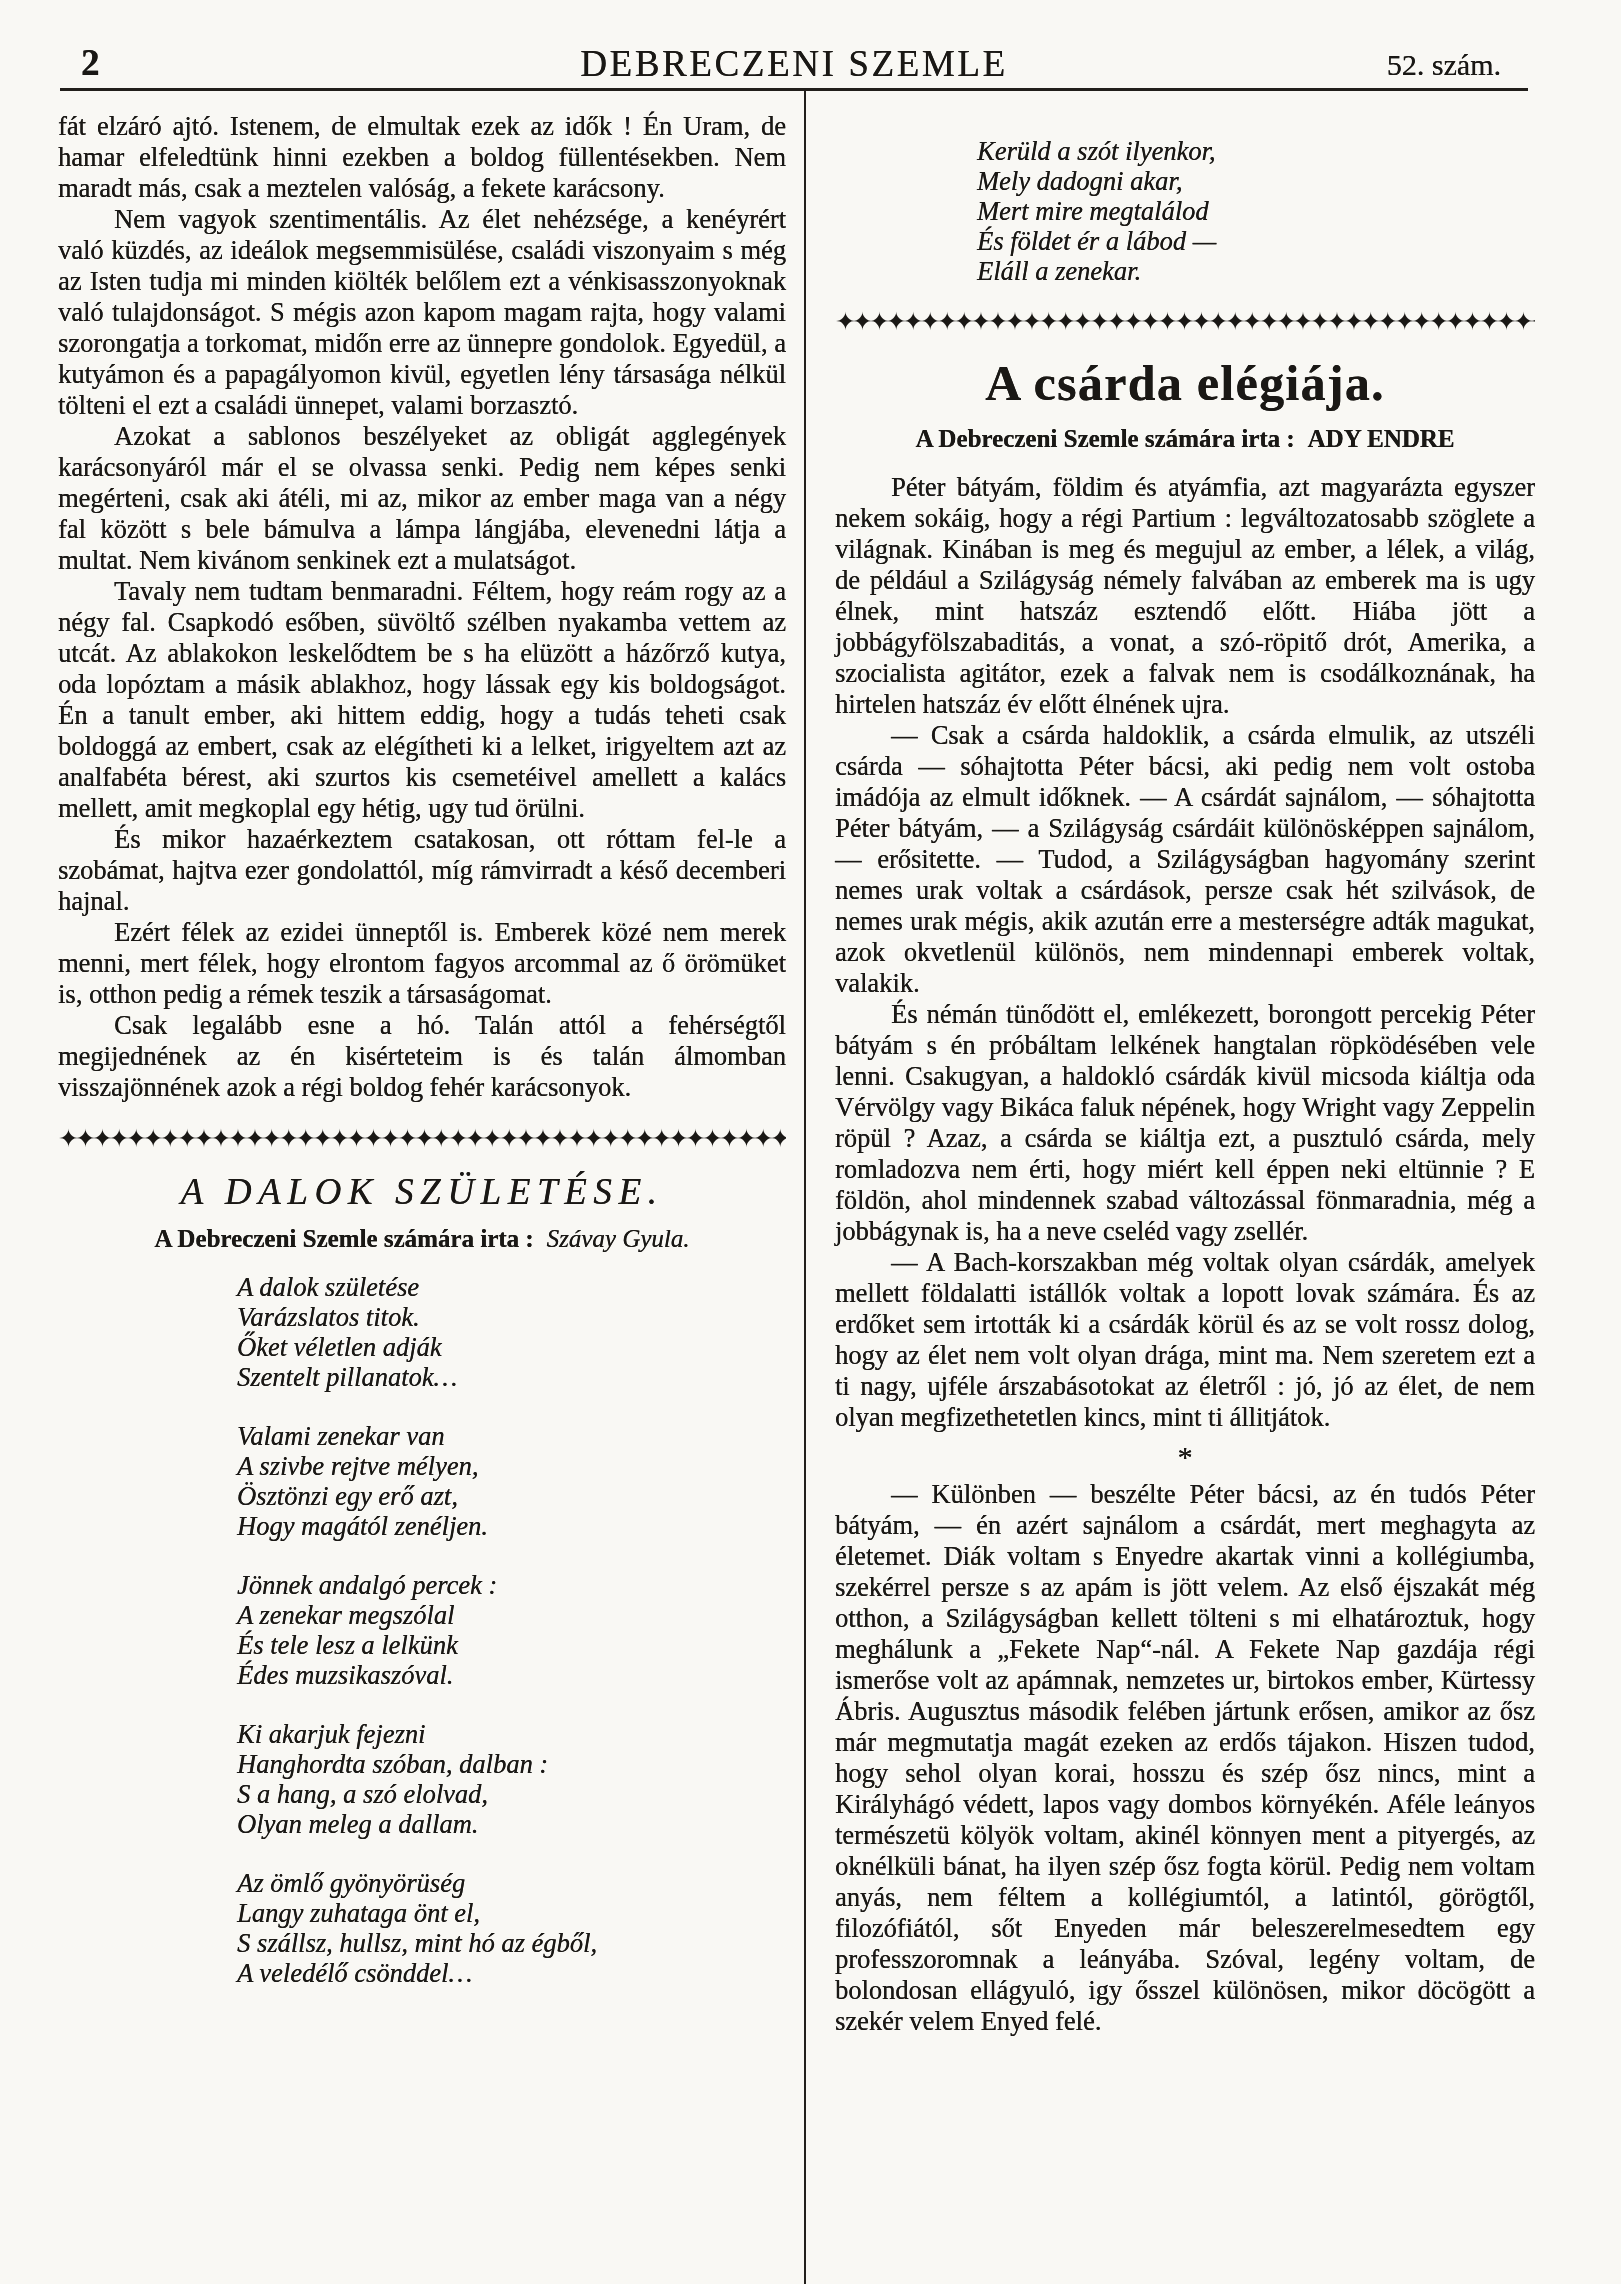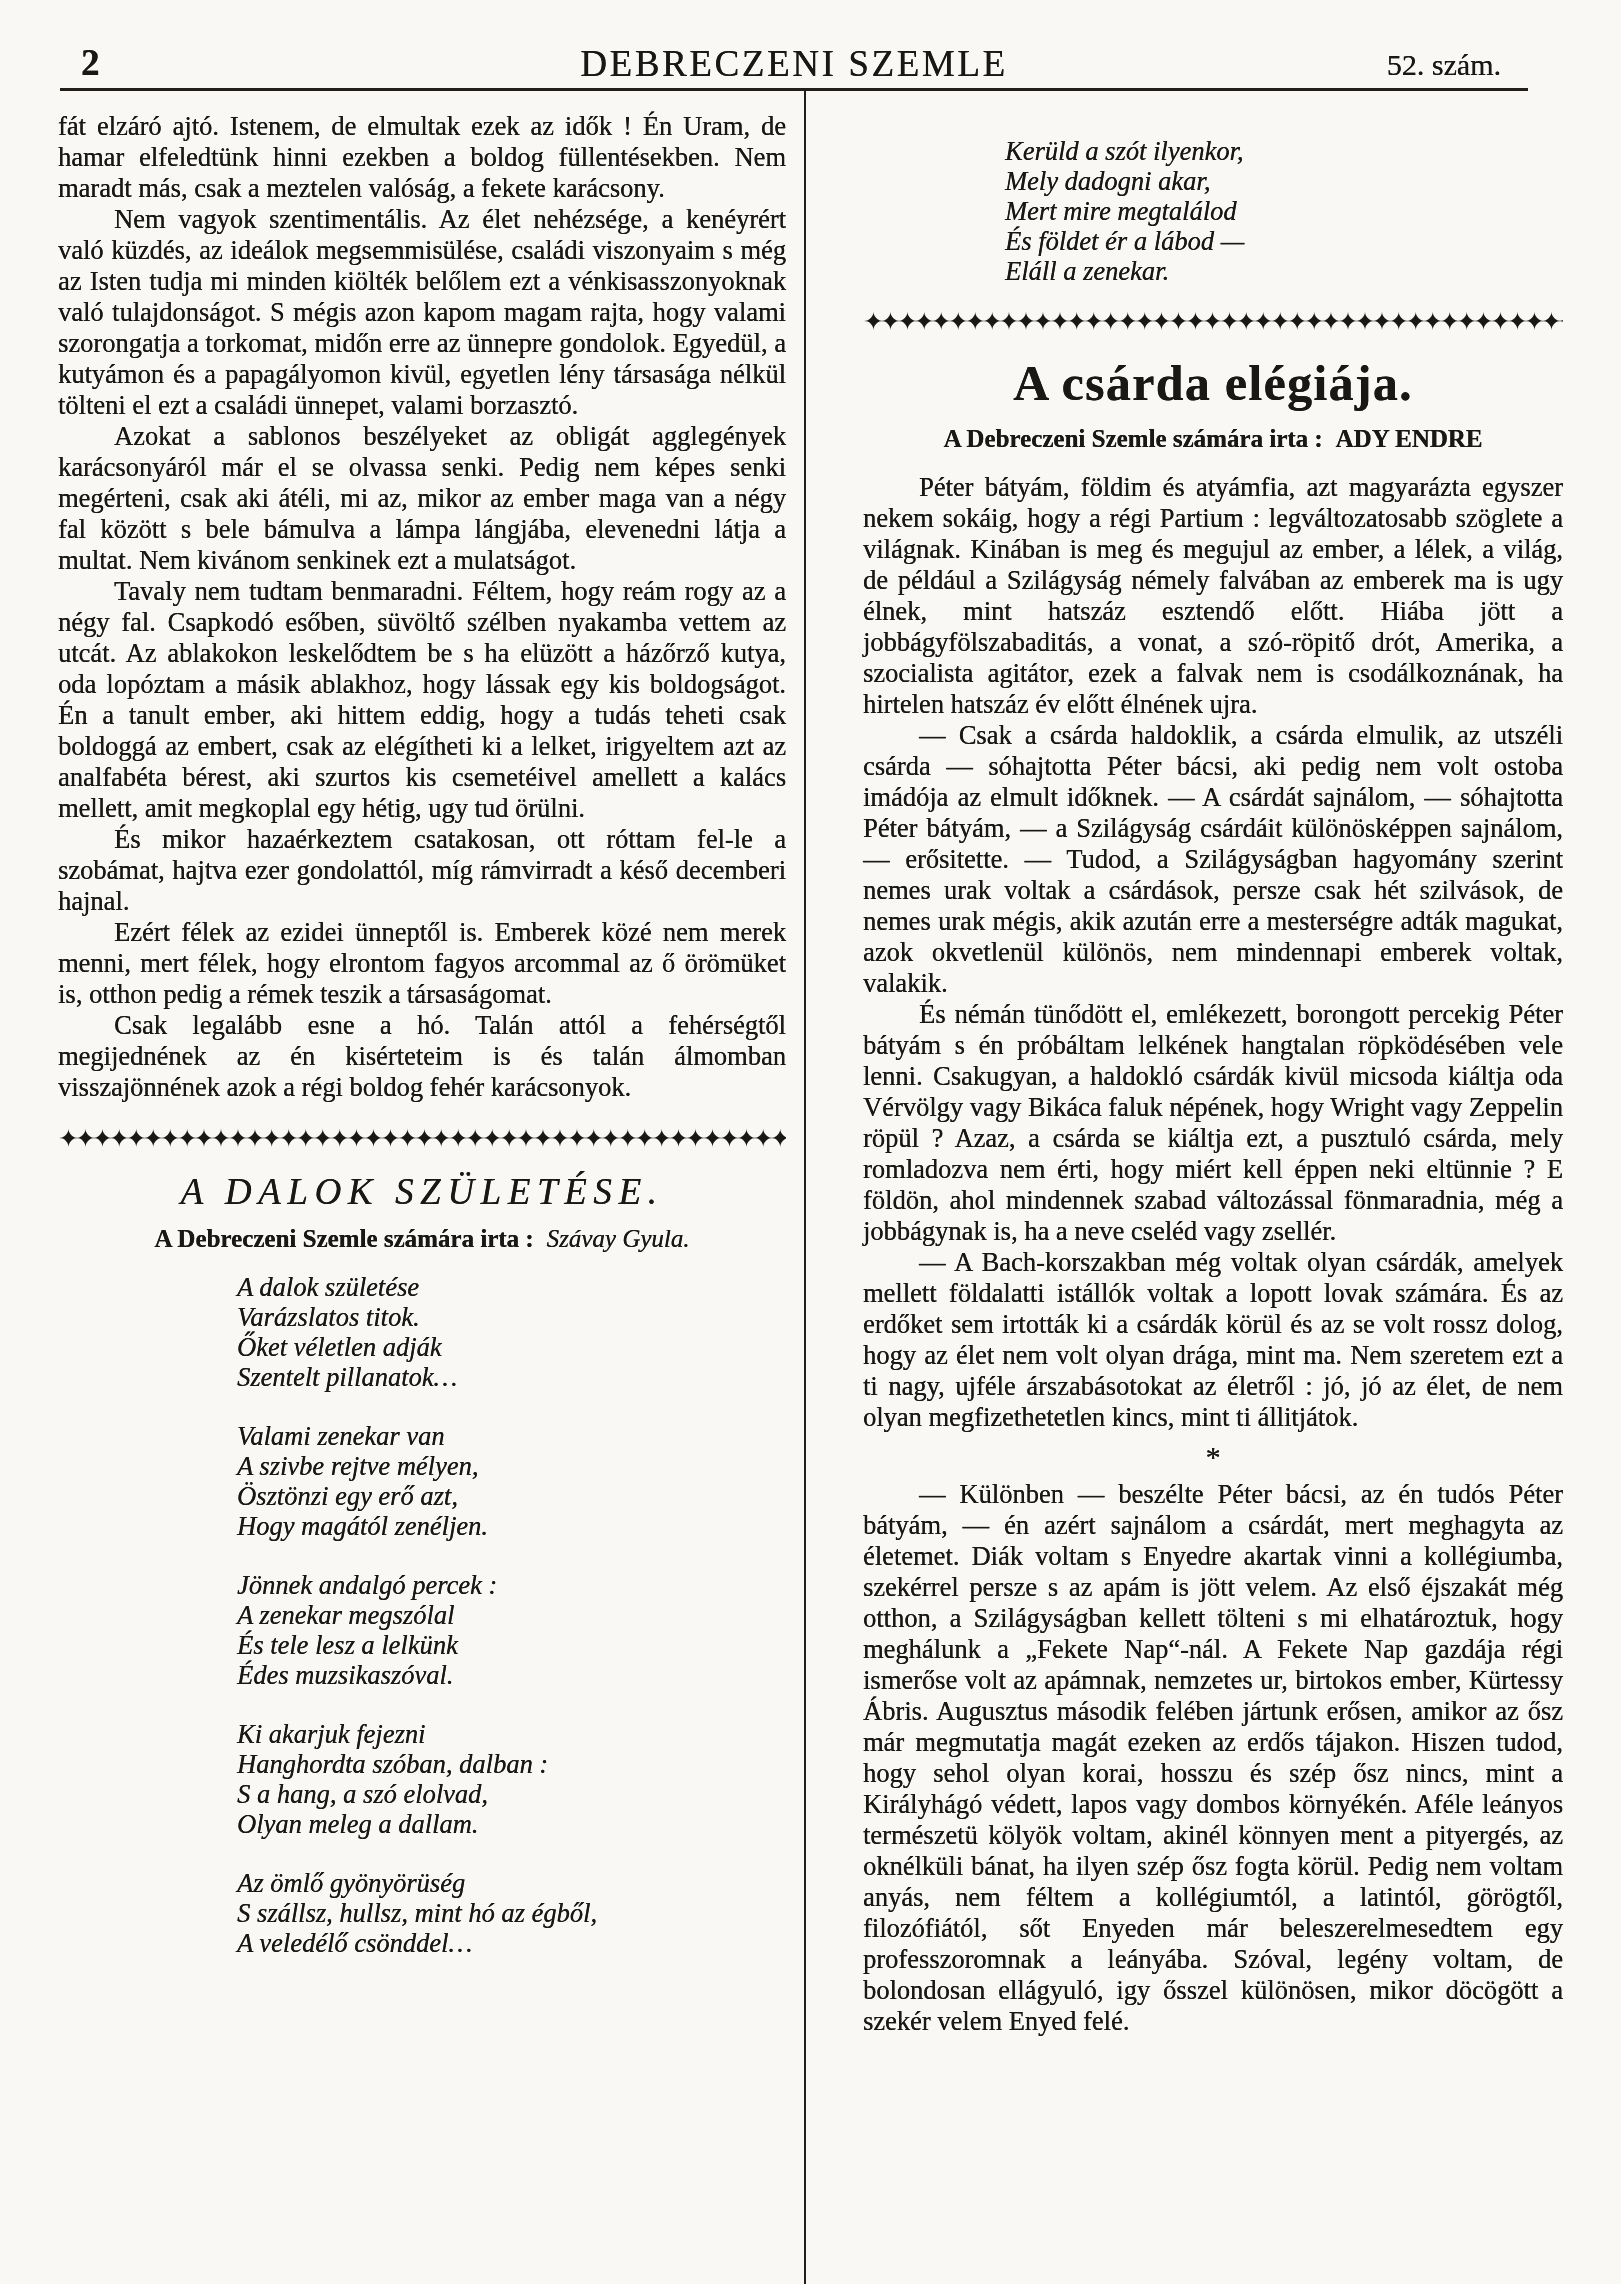--- a/index.html
+++ b/index.html
@@ -16,21 +16,21 @@
   
   .pagenum{position:absolute;left:81px;top:41px;font-size:37px;font-weight:700;}
   .masthead{position:absolute;left:60px;top:42px;width:1468px;text-align:center;
     font-size:37px;letter-spacing:2.6px;font-weight:400;}
   .issue{position:absolute;top:48px;right:120px;font-size:30px;text-align:center;}
   .header-rule{position:absolute;left:60px;top:88px;width:1468px;height:2.6px;background:#221f1b;}
   .col-divider{position:absolute;left:804px;top:91px;width:2px;height:2193px;background:#221f1b;}
   
   .col{position:absolute;top:111px;font-size:26.5px;line-height:31px;text-align:justify;}
   .col.left{left:58px;width:728px;}
-  .col.right{left:863px;width:700px;}
+  .col.right{left:835px;width:700px;}
   p.bp{margin:0;text-indent:56px;}
   p.bp.noind{text-indent:0;}
   
   .ornament{margin:22.5px 0 16px;text-align:center;font-size:25px;line-height:1;
     letter-spacing:-4px;white-space:nowrap;overflow:hidden;text-shadow:none;}
   .asterisk{margin:9.3px 0 6.6px;text-align:center;font-size:30px;line-height:1;text-indent:0;}
   
   .poem-title{margin:25px 0 16px;text-align:center;font-style:italic;font-weight:400;
     font-size:37px;letter-spacing:6.6px;text-indent:0;}
   .article-title{margin:22px 0 12px;text-align:center;font-weight:700;
@@ -95,20 +95,21 @@
         <div class="poem-line">Édes muzsikaszóval.</div>
       </div>
       <div class="stanza">
         <div class="poem-line">Ki akarjuk fejezni</div>
         <div class="poem-line">Hanghordta szóban, dalban :</div>
         <div class="poem-line">S a hang, a szó elolvad,</div>
         <div class="poem-line">Olyan meleg a dallam.</div>
       </div>
       <div class="stanza">
         <div class="poem-line">Az ömlő gyönyörüség</div>
+        <div class="poem-line">Langy zuhataga önt el,</div>
         <div class="poem-line">S szállsz, hullsz, mint hó az égből,</div>
         <div class="poem-line">A veledélő csönddel…</div>
       </div>
     </div>
   </section>
 
   <section class="col right">
     <div class="poem">
       <div class="stanza">
         <div class="poem-line">Kerüld a szót ilyenkor,</div>

